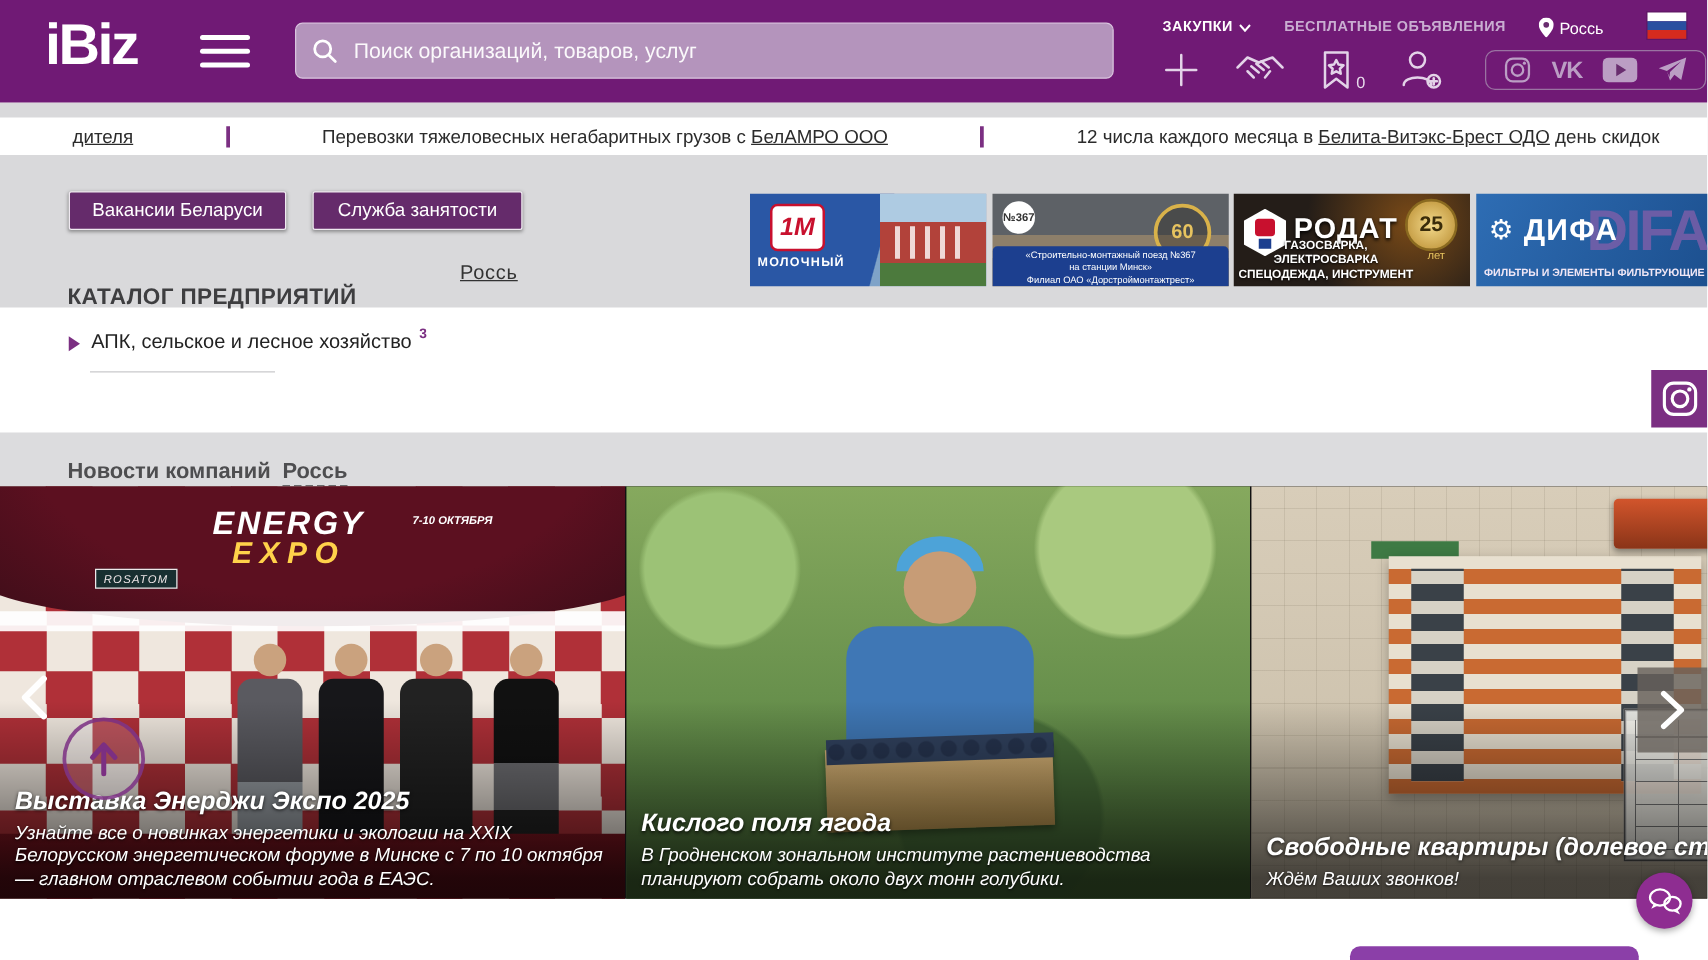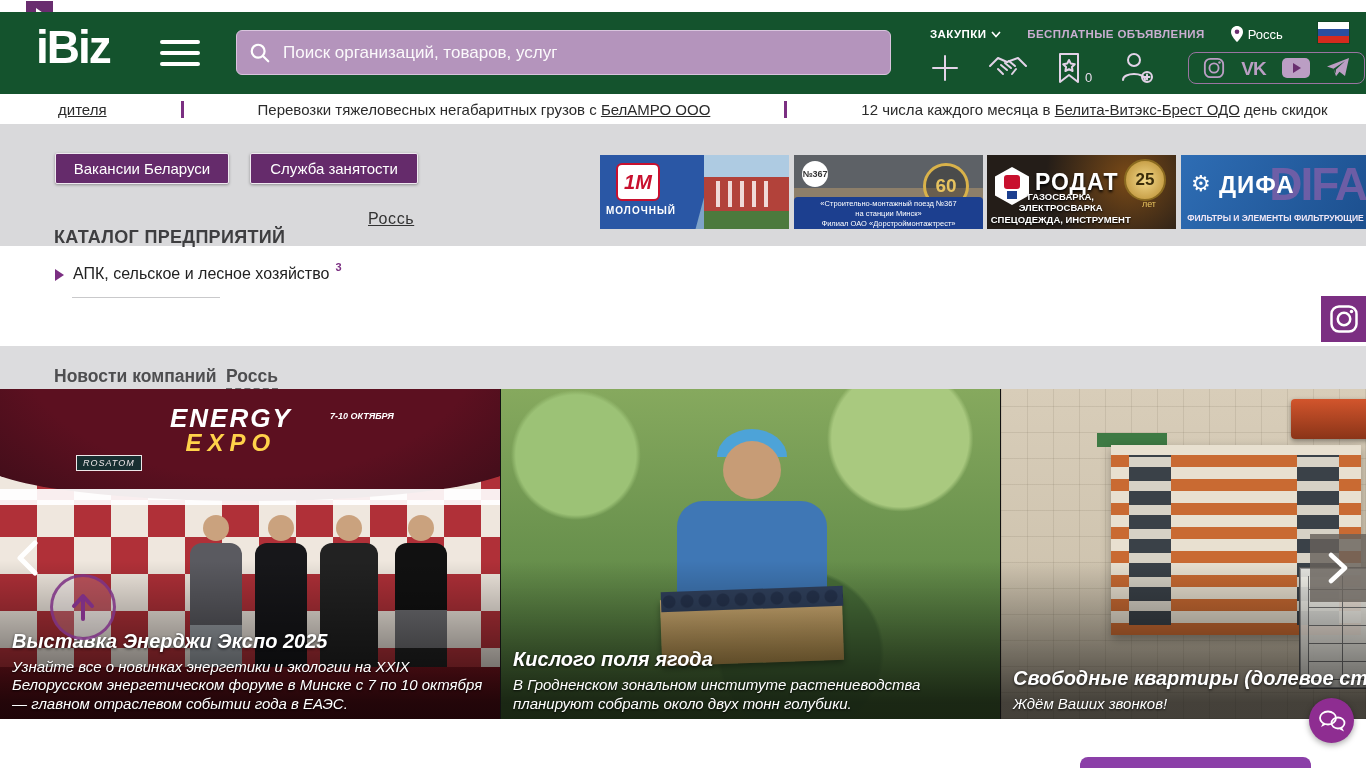--- a/index.html
+++ b/index.html
@@ -1,21 +1,21 @@
 <!DOCTYPE html>
 <html><head>
 <meta charset="utf-8">
 <style>
   html,body{margin:0;padding:0;}
   .page{position:relative;width:1366px;height:768px;overflow:hidden;background:#ffffff;
         font-family:"Liberation Sans", sans-serif; -webkit-font-smoothing:antialiased;}
   svg{display:block;}
 
   
-  .header{position:absolute;left:0;top:0;width:1366px;height:82px;background:#14532d;z-index:3;margin-top:12px;}
+  .header{position:absolute;left:0;top:0;width:1366px;height:82px;background:#701a75;z-index:3;}
   .logo{position:absolute;left:36px;top:12px;color:#fff;font-size:46px;font-weight:800;letter-spacing:-2px;line-height:1;}
   .burger{position:absolute;left:160px;top:28px;width:40px;height:26px;cursor:pointer;}
   .burger span{display:block;height:4px;background:#fff;border-radius:2px;margin-bottom:7px;}
   .search{position:absolute;left:236px;top:18px;width:655px;height:45px;background:#b494bc;
           border:1px solid #d9c4de;border-radius:6px;display:flex;align-items:center;box-sizing:border-box;padding:0 12px;}
   .search svg{flex:0 0 auto;margin-right:10px;}
   .search input{flex:1;background:transparent;border:none;outline:none;color:#fff;font-size:17px;font-family:inherit;}
   .search input::placeholder{color:#ffffff;opacity:.95;}
   .hnav{position:absolute;left:930px;top:12px;width:420px;height:20px;display:flex;align-items:center;color:#fff;font-size:11.5px;letter-spacing:.4px;}
   .hnav .zak{display:flex;align-items:center;gap:5px;cursor:pointer;font-weight:700;}
@@ -55,21 +55,21 @@
   .b1{left:600px;background:linear-gradient(105deg,#2a57a5 55%,#7fa3c8 55.5%);}
   .b1 .lg{position:absolute;left:16px;top:8px;width:40px;height:34px;background:#fff;border:2px solid #c8102e;border-radius:6px;
           color:#c8102e;font-weight:900;font-size:20px;display:flex;align-items:center;justify-content:center;font-style:italic;}
   .b1 .lbl{position:absolute;left:6px;top:50px;font-size:10px;font-weight:700;letter-spacing:1px;}
   .b1 .bld{position:absolute;right:0;top:0;width:85px;height:74px;background:linear-gradient(180deg,#aecbe2 0 30%,#b2423a 30% 75%,#4c7a3d 75%);}
   .b1 .bld:before{content:"";position:absolute;left:12px;top:26px;width:58px;height:26px;
        background:repeating-linear-gradient(90deg,#fff 0 4px,transparent 4px 12px);opacity:.8;}
   .b2{left:794px;background:linear-gradient(180deg,#5d6166 0 45%,#8d7f6a 45% 70%,#6b655e 70%);}
   .b2 .circ{position:absolute;left:8px;top:6px;width:26px;height:26px;border-radius:50%;background:#fff;color:#333;font-size:9px;display:flex;align-items:center;justify-content:center;font-weight:700;}
   .b2 .g60{position:absolute;right:14px;top:8px;width:40px;height:40px;border-radius:50%;border:3px solid #d9b24a;color:#e7c35f;
-           font-size:19px;font-weight:800;display:flex;align-items:center;justify-content:center;background:rgba(40,35,25,.35);}
+           font-size:16px;font-weight:800;display:flex;align-items:center;justify-content:center;background:rgba(40,35,25,.35);}
   .b2 .let{position:absolute;right:22px;top:50px;color:#e7c35f;font-size:10px;font-style:italic;}
   .b2 .band{position:absolute;left:0;bottom:0;width:100%;height:32px;background:#1c3f8f;border-radius:4px 4px 0 0;
             font-size:7.5px;line-height:10px;text-align:center;font-weight:400;padding-top:2px;box-sizing:border-box;}
   .b3{left:987px;background:radial-gradient(circle at 75% 30%,#7a4a17 0,#241d18 55%);}
   .b3 .hex{position:absolute;left:8px;top:12px;width:34px;height:38px;background:#fff;
            clip-path:polygon(50% 0,100% 25%,100% 75%,50% 100%,0 75%,0 25%);}
   .b3 .hex:before{content:"";position:absolute;left:9px;top:8px;width:16px;height:14px;background:#c8102e;border-radius:3px;}
   .b3 .hex:after{content:"";position:absolute;left:12px;top:24px;width:10px;height:8px;background:#1c3f8f;}
   .b3 .brand{position:absolute;left:48px;top:14px;font-size:23px;font-weight:900;letter-spacing:1px;text-shadow:0 2px 3px #000;}
   .b3 .g25{position:absolute;right:10px;top:4px;width:38px;height:38px;border-radius:50%;background:radial-gradient(#f3d98b,#b78a2e);

